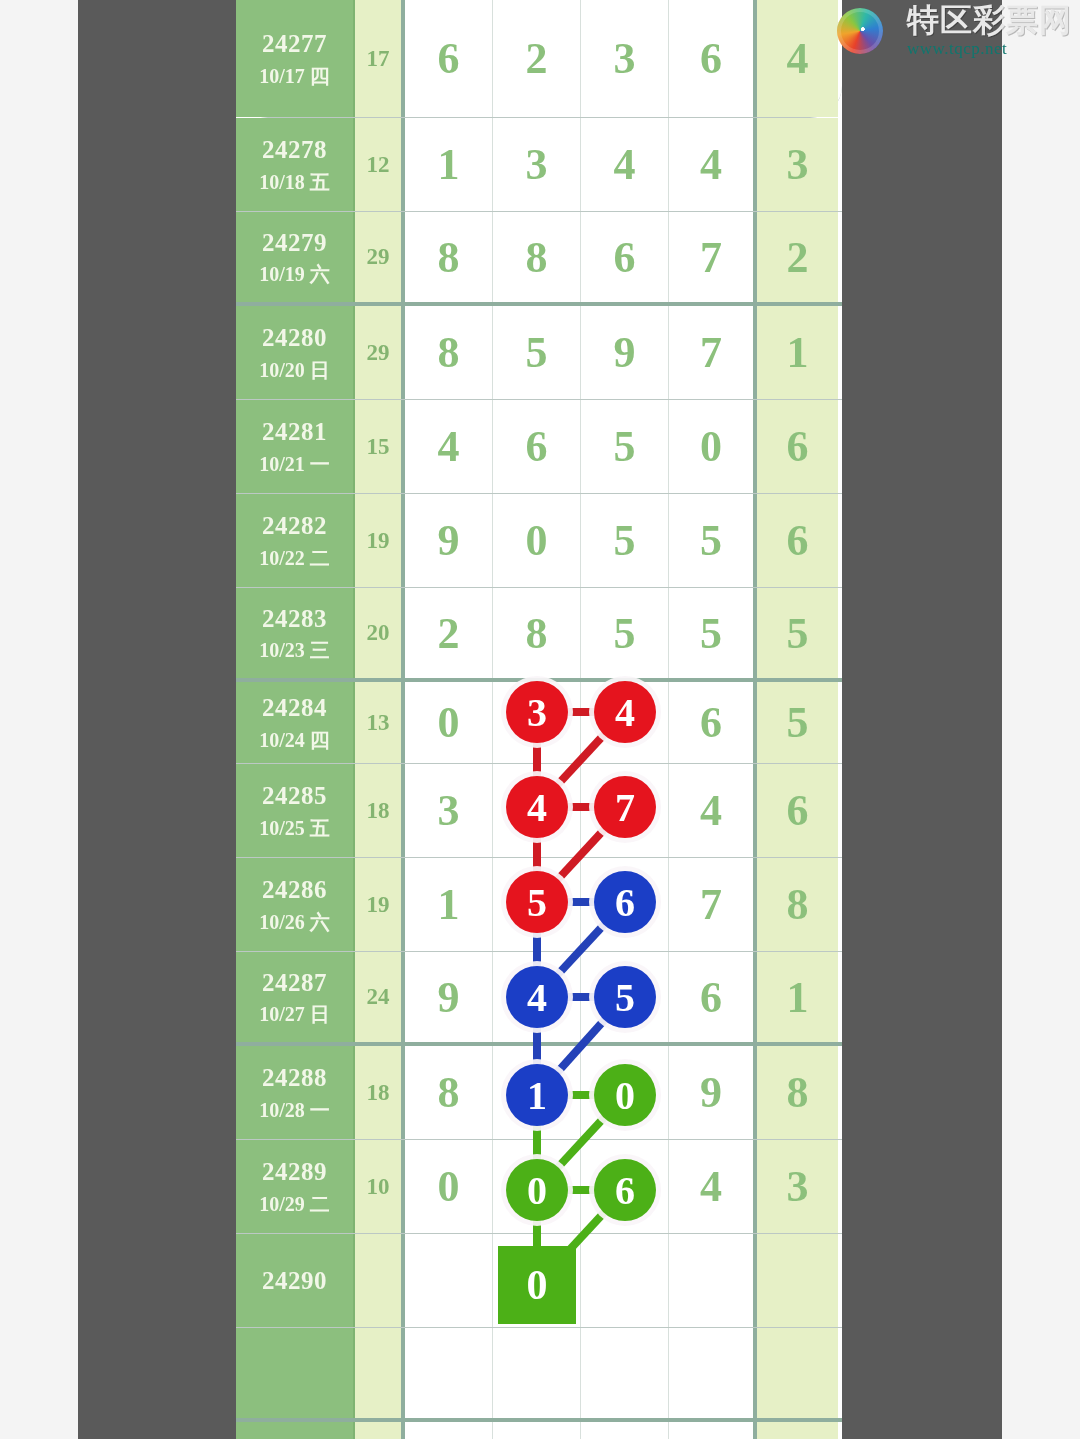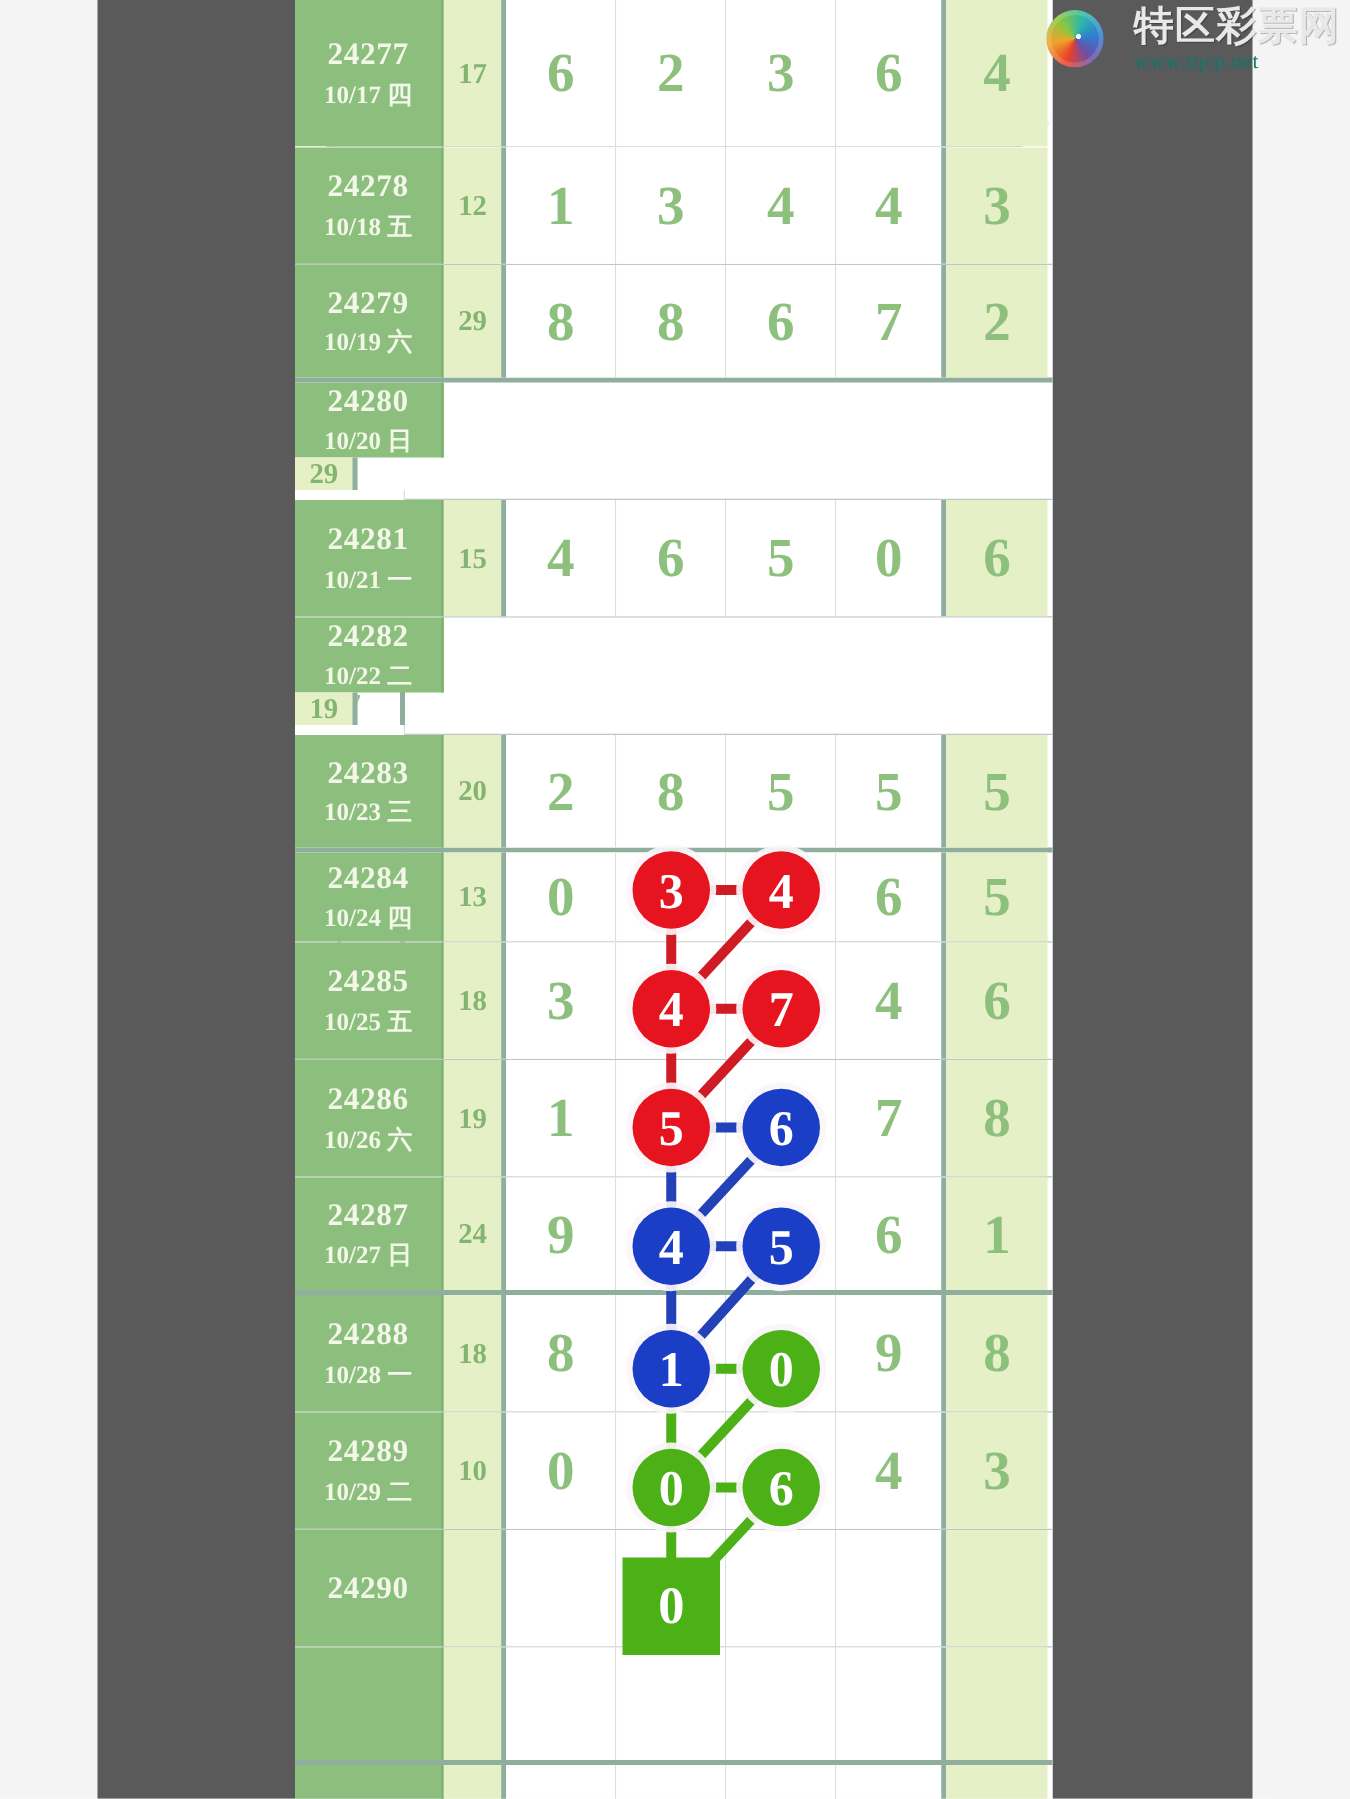--- a/index.html
+++ b/index.html
@@ -150,21 +150,21 @@
           <span class="issue">24279</span>
           <span class="day">10/19 六</span>
         </div>
         <div class="cell c-sum">29</div>
         <div class="cell c-num">8</div>
         <div class="cell c-num">8</div>
         <div class="cell c-num">6</div>
         <div class="cell c-num last-white">7</div>
         <div class="cell c-tail">2</div>
       </div>
-      <div class="row" style="height: 94px; flex-direction: column;">
+      <div class="row" style="height: 94px;">
         <div class="cell c-date">
           <span class="issue">24280</span>
           <span class="day">10/20 日</span>
         </div>
         <div class="cell c-sum">29</div>
         <div class="cell c-num">8</div>
         <div class="cell c-num">5</div>
         <div class="cell c-num">9</div>
         <div class="cell c-num last-white">7</div>
         <div class="cell c-tail">1</div>
@@ -174,21 +174,21 @@
           <span class="issue">24281</span>
           <span class="day">10/21 一</span>
         </div>
         <div class="cell c-sum">15</div>
         <div class="cell c-num">4</div>
         <div class="cell c-num">6</div>
         <div class="cell c-num">5</div>
         <div class="cell c-num last-white">0</div>
         <div class="cell c-tail">6</div>
       </div>
-      <div class="row" style="height: 94px; flex-direction: column;">
+      <div class="row" style="height: 94px;">
         <div class="cell c-date">
           <span class="issue">24282</span>
           <span class="day">10/22 二</span>
         </div>
         <div class="cell c-sum">19</div>
         <div class="cell c-num">9</div>
         <div class="cell c-num">0</div>
         <div class="cell c-num">5</div>
         <div class="cell c-num last-white">5</div>
         <div class="cell c-tail">6</div>
@@ -198,21 +198,21 @@
           <span class="issue">24283</span>
           <span class="day">10/23 三</span>
         </div>
         <div class="cell c-sum">20</div>
         <div class="cell c-num">2</div>
         <div class="cell c-num">8</div>
         <div class="cell c-num">5</div>
         <div class="cell c-num last-white">5</div>
         <div class="cell c-tail">5</div>
       </div>
-      <div class="row" style="height: 72px;">
+      <div class="row" style="height: 82px;">
         <div class="cell c-date">
           <span class="issue">24284</span>
           <span class="day">10/24 四</span>
         </div>
         <div class="cell c-sum">13</div>
         <div class="cell c-num">0</div>
         <div class="cell c-num">3</div>
         <div class="cell c-num">4</div>
         <div class="cell c-num last-white">6</div>
         <div class="cell c-tail">5</div>

